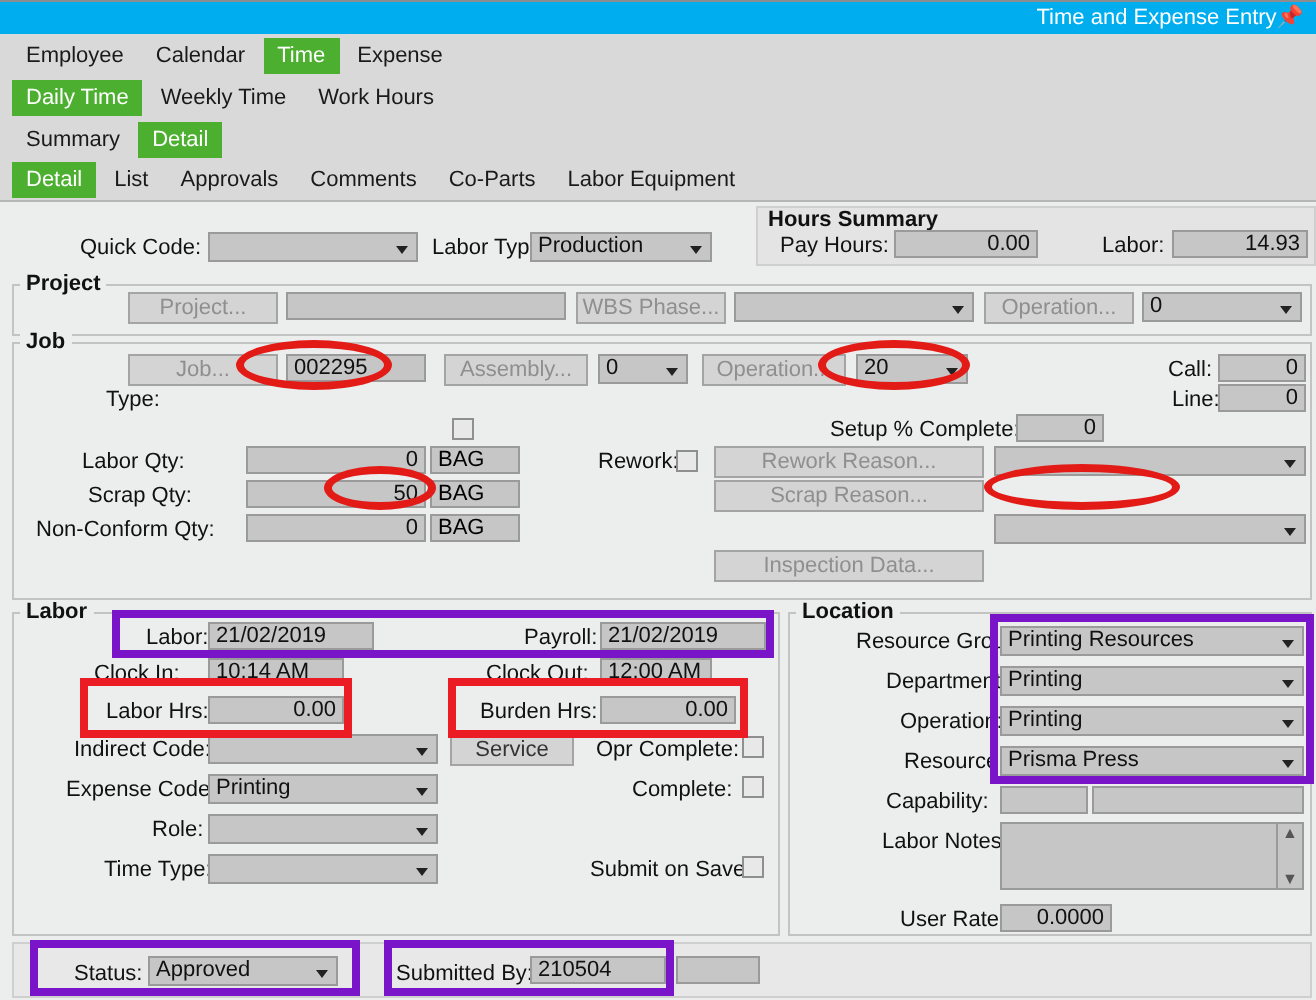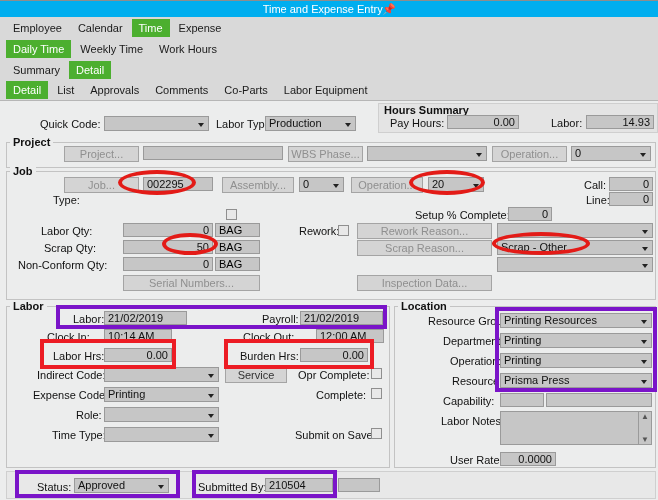--- a/index.html
+++ b/index.html
@@ -7,21 +7,21 @@
     width:658px;height:500px;overflow:hidden;
     font-family:"Liberation Sans", sans-serif;
     font-size:11px;
     color:#000;
     background:#eceded;
     position:relative;
   }
   
   .titlebar{
     height:17px;background:#00aeef;color:#fff;
-    display:flex;align-items:center;justify-content:center;
+    display:flex;align-items:center;justify-content:flex-end;
     padding:0 6px 0 7px;font-size:11px;box-sizing:border-box;
     border-top:1px solid #8d8d8d;
   }
   .pin-icon{font-size:11px;line-height:1;}
   
   .tabstrip{display:flex;align-items:center;background:#d9d9d9;height:21px;padding-left:6px;box-sizing:border-box;}
   .tabstrip.l2{background:#d9d9d9;}
   .tabstrip.l3{background:#d9d9d9;}
   .tabstrip.l4{background:#d9d9d9;border-bottom:1px solid #b6b6b6;}
   .tab{padding:2px 7px;margin-right:2px;color:#1a1a1a;white-space:nowrap;font-size:11px;line-height:14px;}
@@ -148,42 +148,40 @@
   <div class="unit" style="position:absolute;left:215px;top:122px;width:45px;">BAG</div>
   <div class="lbl" style="position:absolute;left:299px;top:124px;">Rework:</div>
   <div class="chk" style="position:absolute;left:338px;top:124px;"></div>
   <div class="btn" style="position:absolute;left:357px;top:122px;width:135px;">Rework Reason...</div>
   <div class="combo empty" style="position:absolute;left:497px;top:122px;width:156px;"></div>
 
   <div class="lbl" style="position:absolute;left:44px;top:141px;">Scrap Qty:</div>
   <div class="fld right" style="position:absolute;left:123px;top:139px;width:90px;">50</div>
   <div class="unit" style="position:absolute;left:215px;top:139px;width:45px;">BAG</div>
   <div class="btn" style="position:absolute;left:357px;top:139px;width:135px;">Scrap Reason...</div>
-  <div class="combo" style="position:absolute;left:497px;top:139px;width:156px;">Scrap - Other</div>
 
   <div class="lbl" style="position:absolute;left:18px;top:158px;">Non-Conform Qty:</div>
   <div class="fld right" style="position:absolute;left:123px;top:156px;width:90px;">0</div>
   <div class="unit" style="position:absolute;left:215px;top:156px;width:45px;">BAG</div>
   <div class="combo empty" style="position:absolute;left:497px;top:156px;width:156px;"></div>
 
-  <div class="btn" style="position:absolute;left:123px;top:174px;width:137px;">Serial Numbers...</div>
   <div class="btn" style="position:absolute;left:357px;top:174px;width:135px;">Inspection Data...</div>
 
   <div class="group" style="left:6px;top:205px;width:382px;height:160px;"></div>
   <div class="grouplbl" style="left:10px;top:199px;">Labor</div>
 
   <div class="lbl" style="position:absolute;left:73px;top:212px;">Labor:</div>
   <div class="fld" style="position:absolute;left:104px;top:210px;width:83px;">21/02/2019</div>
   <div class="lbl" style="position:absolute;left:262px;top:212px;">Payroll:</div>
   <div class="fld" style="position:absolute;left:300px;top:210px;width:83px;">21/02/2019</div>
 
   <div class="lbl" style="position:absolute;left:47px;top:230px;">Clock In:</div>
   <div class="fld" style="position:absolute;left:104px;top:228px;width:68px;">10:14 AM</div>
   <div class="lbl" style="position:absolute;left:243px;top:230px;">Clock Out:</div>
-  <div class="fld" style="position:absolute;left:316px;top:228px;width:68px;">12:00 AM</div>
+  <div class="fld" style="position:absolute;left:300px;top:228px;width:56px;">12:00 AM</div>
 
   <div class="lbl" style="position:absolute;left:53px;top:249px;">Labor Hrs:</div>
   <div class="fld right" style="position:absolute;left:104px;top:247px;width:68px;">0.00</div>
   <div class="lbl" style="position:absolute;left:240px;top:249px;">Burden Hrs:</div>
   <div class="fld right" style="position:absolute;left:300px;top:247px;width:68px;">0.00</div>
 
   <div class="lbl" style="position:absolute;left:37px;top:268px;">Indirect Code:</div>
   <div class="combo empty" style="position:absolute;left:104px;top:266px;width:115px;"></div>
   <div class="btn" style="position:absolute;left:225px;top:266px;width:62px;color:#333;">Service</div>
   <div class="lbl" style="position:absolute;left:298px;top:268px;">Opr Complete:</div>

